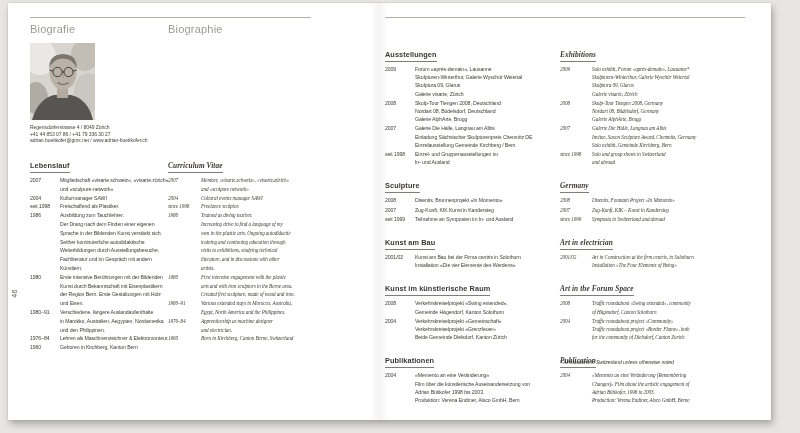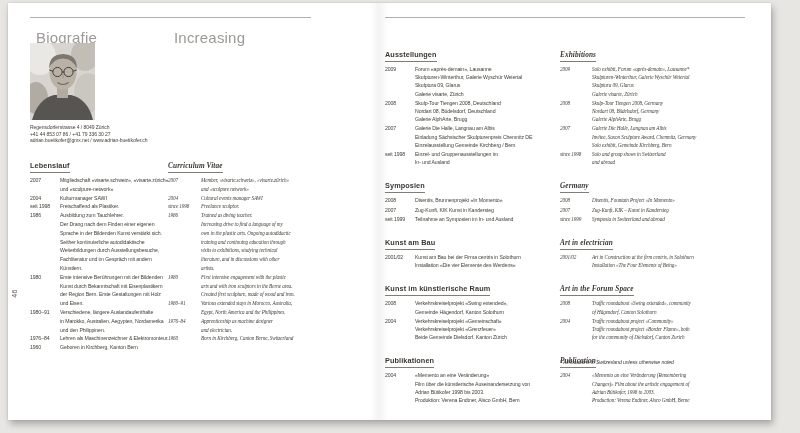--- a/index.html
+++ b/index.html
@@ -29,22 +29,22 @@
     background:linear-gradient(to right, rgba(0,0,0,0) 0%, rgba(0,0,0,.045) 45%, rgba(0,0,0,.045) 55%, rgba(0,0,0,0) 100%);
     pointer-events:none;
   }
   .page{position:absolute;top:0;bottom:0;}
   .page-left{left:0;width:370px;}
   .page-right{left:370px;right:16px;}
   .rule{position:absolute;top:14px;height:1px;background:var(--rule);}
   .rule-left{left:22px;width:281px;}
   .rule-right{left:7px;width:360px;}
   .page-title{
-    position:absolute;top:20px;margin:6px;
-    font-size:15px;font-weight:400;color:var(--title-gray);letter-spacing:.2px;
+    position:absolute;top:20px;margin:0;
+    font-size:11px;font-weight:400;color:var(--title-gray);letter-spacing:.2px;
   }
   .t-de{left:22px;}
   .t-en{left:160px;}
   .photo{
     position:absolute;left:22px;top:40px;width:65px;height:77px;margin:0;
     overflow:hidden;filter:grayscale(35%) contrast(96%);
   }
   .photo svg{display:block;width:100%;height:100%;}
   .contact{
     position:absolute;left:22px;top:121px;
@@ -83,21 +83,21 @@
 </style>
 </head>
 <body>
 
 <div class="spread">
   <div class="gutter"></div>
 
   <section class="page page-left">
     <div class="rule rule-left"></div>
     <h1 class="page-title t-de">Biografie</h1>
-    <h1 class="page-title t-en">Increasing</h1>
+    <h1 class="page-title t-en">Biographie</h1>
 
     <figure class="photo">
       <svg viewBox="0 0 65 77" preserveAspectRatio="none" aria-hidden="true">
         <rect width="65" height="77" fill="#ddd8d0"></rect>
         <ellipse cx="10" cy="14" rx="16" ry="18" fill="#efece6"></ellipse>
         <ellipse cx="55" cy="12" rx="14" ry="16" fill="#c7c0b4"></ellipse>
         <ellipse cx="58" cy="50" rx="14" ry="20" fill="#cfc9bf"></ellipse>
         <ellipse cx="6" cy="55" rx="12" ry="16" fill="#b5ad9f"></ellipse>
         <path d="M2 77 Q8 56 24 52 L41 52 Q58 56 63 77 Z" fill="#57534c"></path>
         <rect x="27" y="43" width="11" height="12" fill="#b9ab99"></rect>
@@ -255,21 +255,21 @@
               <div class="line">Einladung Sächsischer Skulpturenpreis Chemnitz DE</div>
               <div class="line">Einzelausstellung Gemeinde Kirchberg / Bern</div>
             </div>
           </div><div class="entry">
             <span class="year">seit 1998</span>
             <div class="lines">
               <div class="line">Einzel- und Gruppenausstellungen im</div>
               <div class="line">In- und Ausland</div>
             </div>
           </div></div>
-        <div class="section"><div class="sec-heading">Symposien</div><div class="entry">
+        <div class="section"><div class="sec-heading">Sculpture</div><div class="entry">
             <span class="year">2008</span>
             <div class="lines">
               <div class="line">Disentis, Brunnenprojekt «In Momento»</div>
             </div>
           </div><div class="entry">
             <span class="year">2007</span>
             <div class="lines">
               <div class="line">Zug-Kunft, KIK Kunst in Kandersteg</div>
             </div>
           </div><div class="entry">

